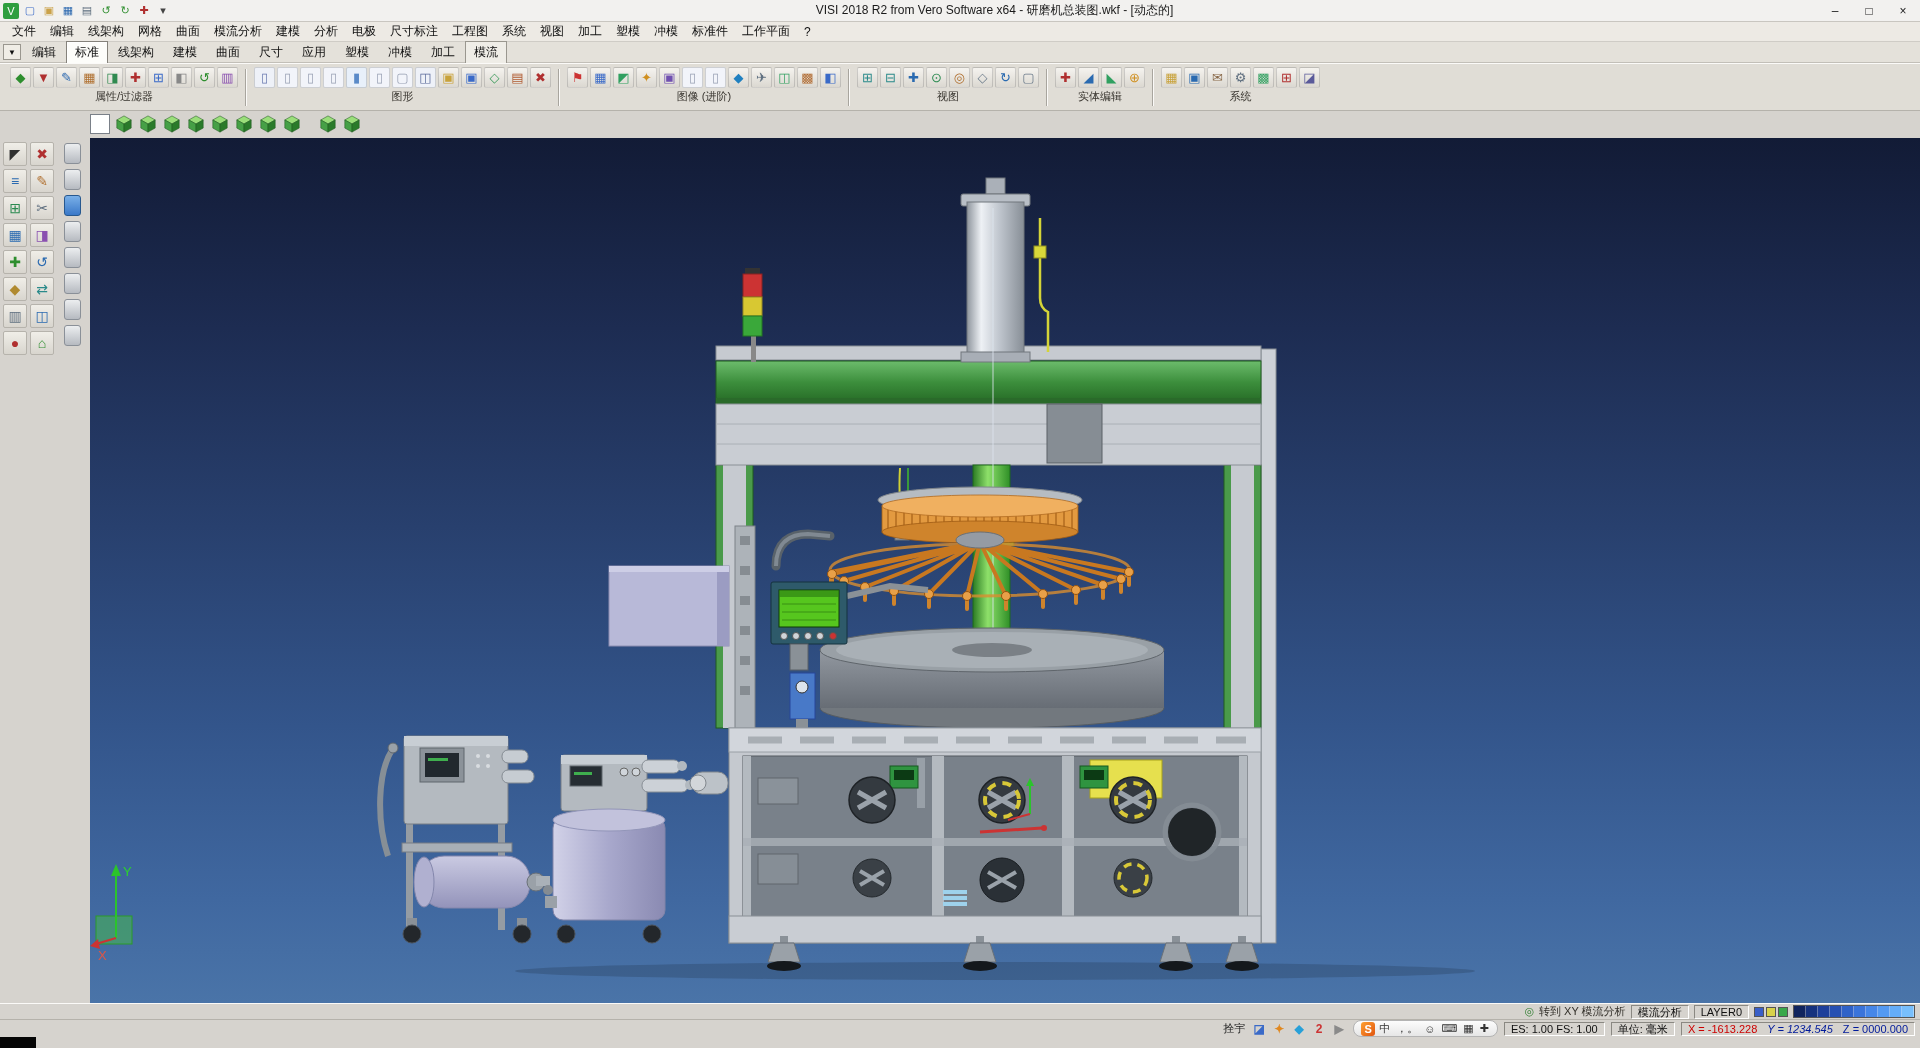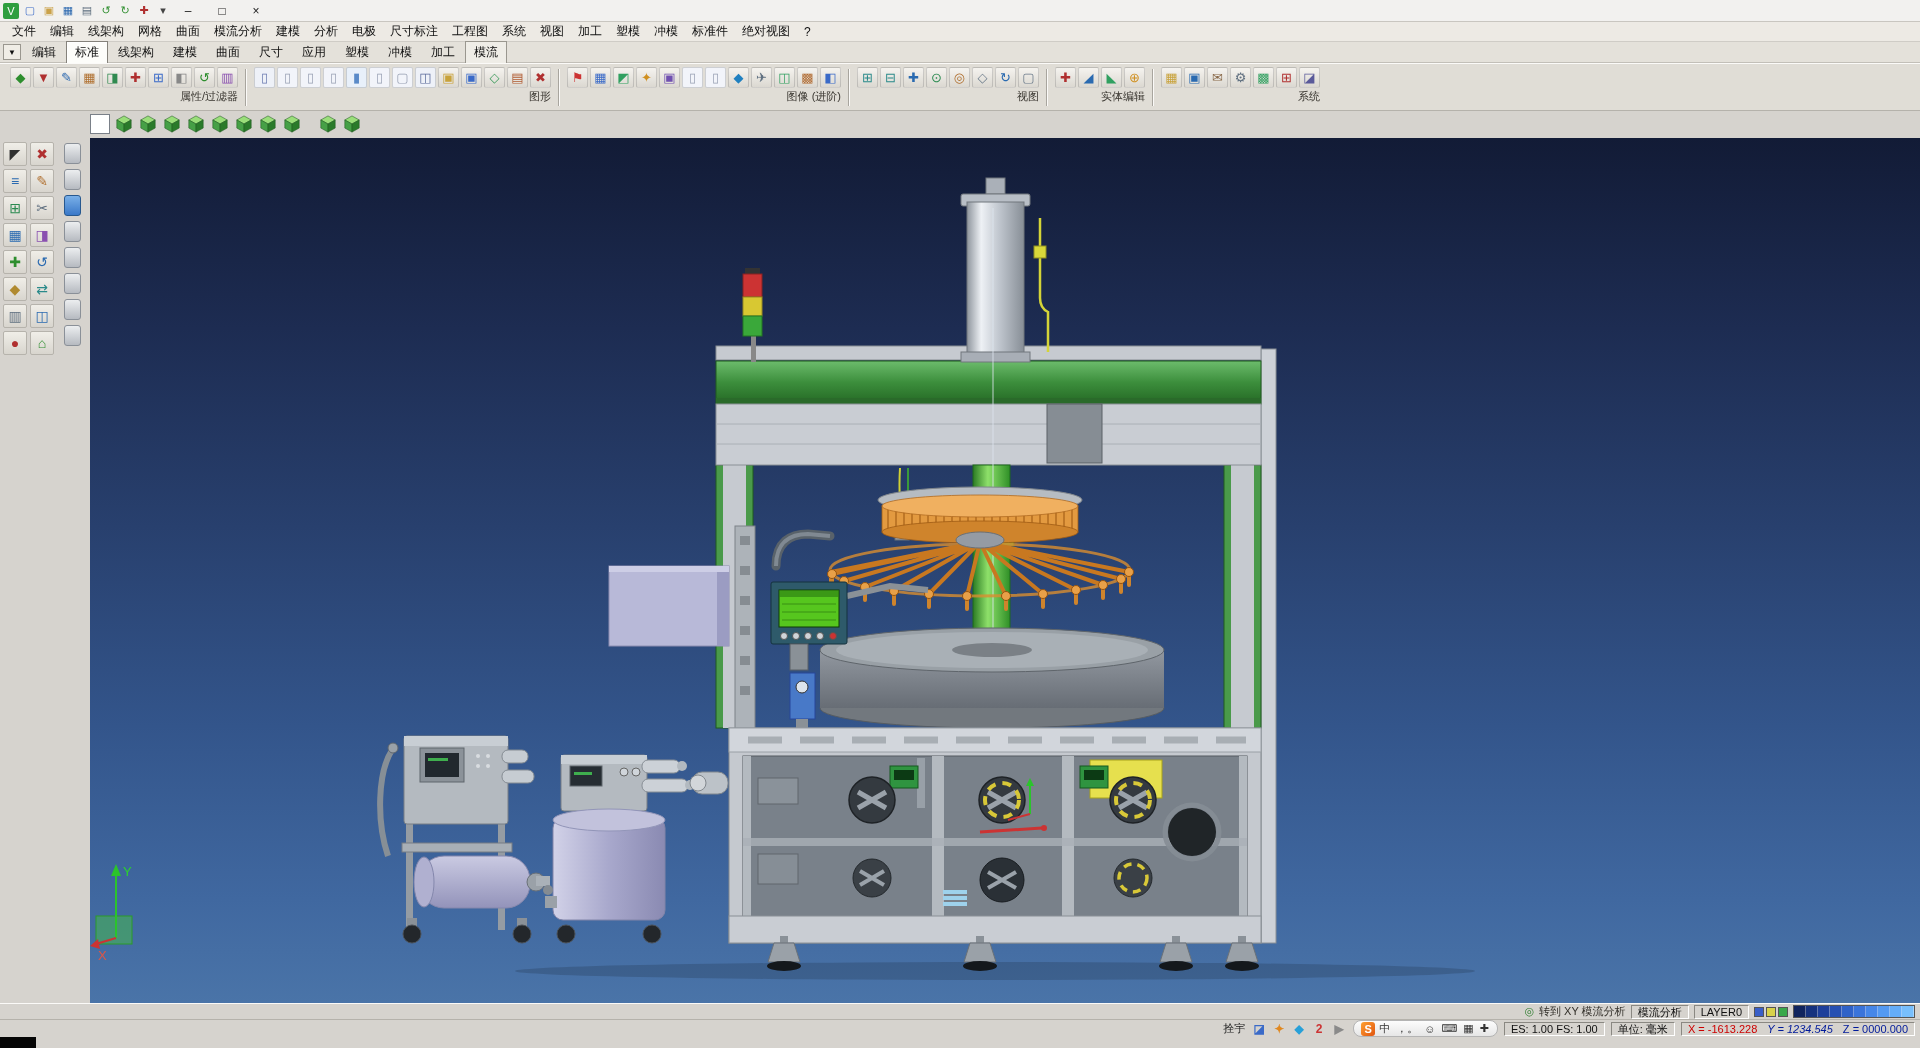--- a/index.html
+++ b/index.html
@@ -36,21 +36,21 @@
 
   
   .toolbar {position:absolute; top:63px; left:0; right:0; height:48px; background:#e0ddd6;
             border-top:1px solid #fbfaf8; border-bottom:1px solid #b5b2ab;
             display:flex; align-items:stretch; padding:2px 0 1px 4px;}
   .tb-group {display:flex; flex-direction:column; justify-content:space-between; padding:1px 6px 0;}
   .tb-icons {display:flex; gap:2px; align-items:center;}
   .tb-icon {width:21px; height:21px; display:flex; align-items:center; justify-content:center;
             font-size:13px; border:1px solid rgba(110,110,110,.28); border-radius:2px;
             background:linear-gradient(180deg,#f5f3ef,#dbd8d1);}
-  .tb-label {text-align:right; font-size:11px; color:#38352f; padding:1px 0 16px;}
+  .tb-label {text-align:center; font-size:11px; color:#38352f; padding:1px 0 16px;}
   .tb-sep {width:2px; margin:3px 1px; border-left:1px solid #a8a59e; border-right:1px solid #fbfaf8;}
 
   
   .band2 {position:absolute; top:111px; left:0; right:0; height:27px; background:#d6d3ce;}
   .vc-row {position:absolute; left:66px; top:3px; display:flex; gap:4px; align-items:center;}
   .vc-cubes {display:flex; gap:4px; align-items:center;}
   .vc-btn {width:20px; height:20px; display:flex; align-items:center; justify-content:center; font-size:12px;}
   .vc-menu {background:#3c4c5c; color:#e8f4e8; border:1px solid #222; border-radius:2px;}
   .vc-blank {background:#fff; border:1px solid #7a8088;}
   .vc-cube.sep {margin-left:12px;}
@@ -123,20 +123,21 @@
         <span class="qa-icon" style="color: rgb(96, 112, 128);">▤</span>
 
         <span class="qa-icon" style="color: rgb(46, 142, 46);">↺</span>
 
         <span class="qa-icon" style="color: rgb(46, 142, 46);">↻</span>
 
         <span class="qa-icon" style="color: rgb(176, 48, 48);">✚</span>
 
         <span class="qa-icon" style="color: rgb(68, 68, 68);">▾</span>
       </div>
+    <div class="title">VISI 2018 R2 from Vero Software x64 - 研磨机总装图.wkf - [动态的]</div>
     <div class="win-controls">
       <span class="wc">–</span>
       <span class="wc">□</span>
       <span class="wc">×</span>
     </div>
   </div>
 
   <div class="menubar">
 
       <span class="menu-item">文件</span>
@@ -166,21 +167,21 @@
       <span class="menu-item">视图</span>
 
       <span class="menu-item">加工</span>
 
       <span class="menu-item">塑模</span>
 
       <span class="menu-item">冲模</span>
 
       <span class="menu-item">标准件</span>
 
-      <span class="menu-item">绝对视图</span>
+      <span class="menu-item">工作平面</span>
 
       <span class="menu-item">?</span>
     </div>
 
   <div class="tabbar">
     <span class="tab-dd">▼</span>
     <span class="tabs">
 
         <span class="tab">编辑</span>
 

